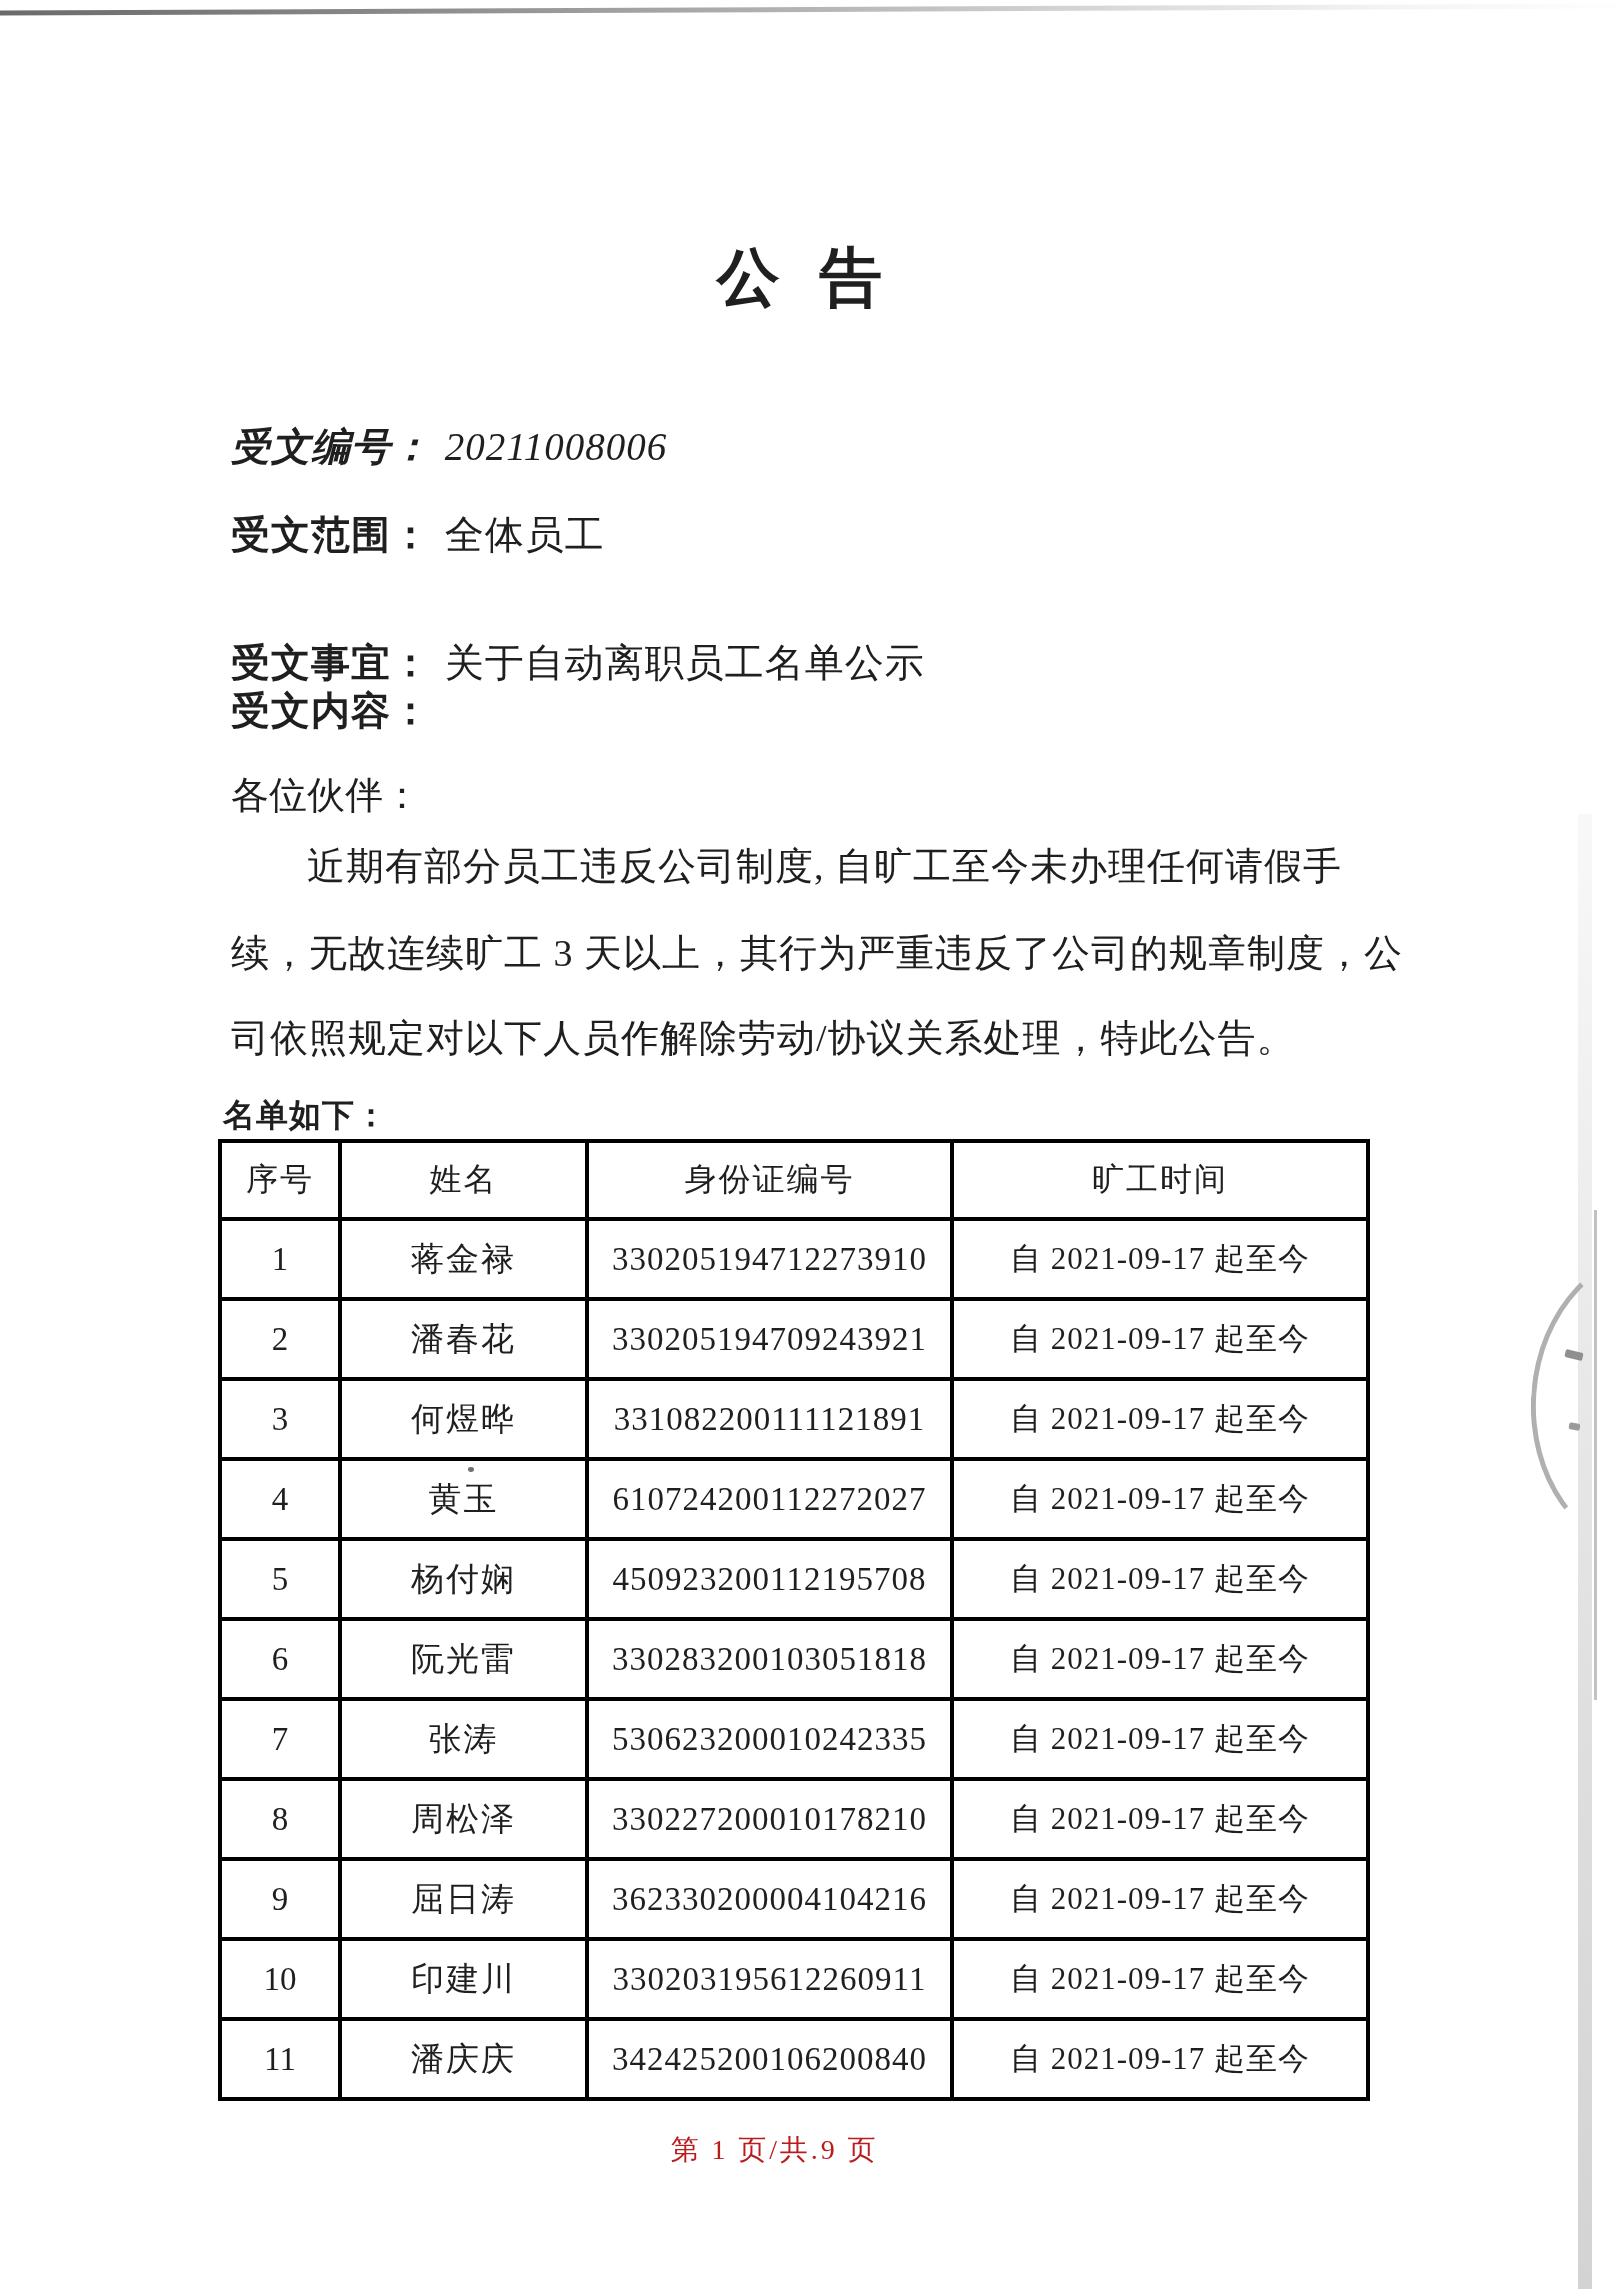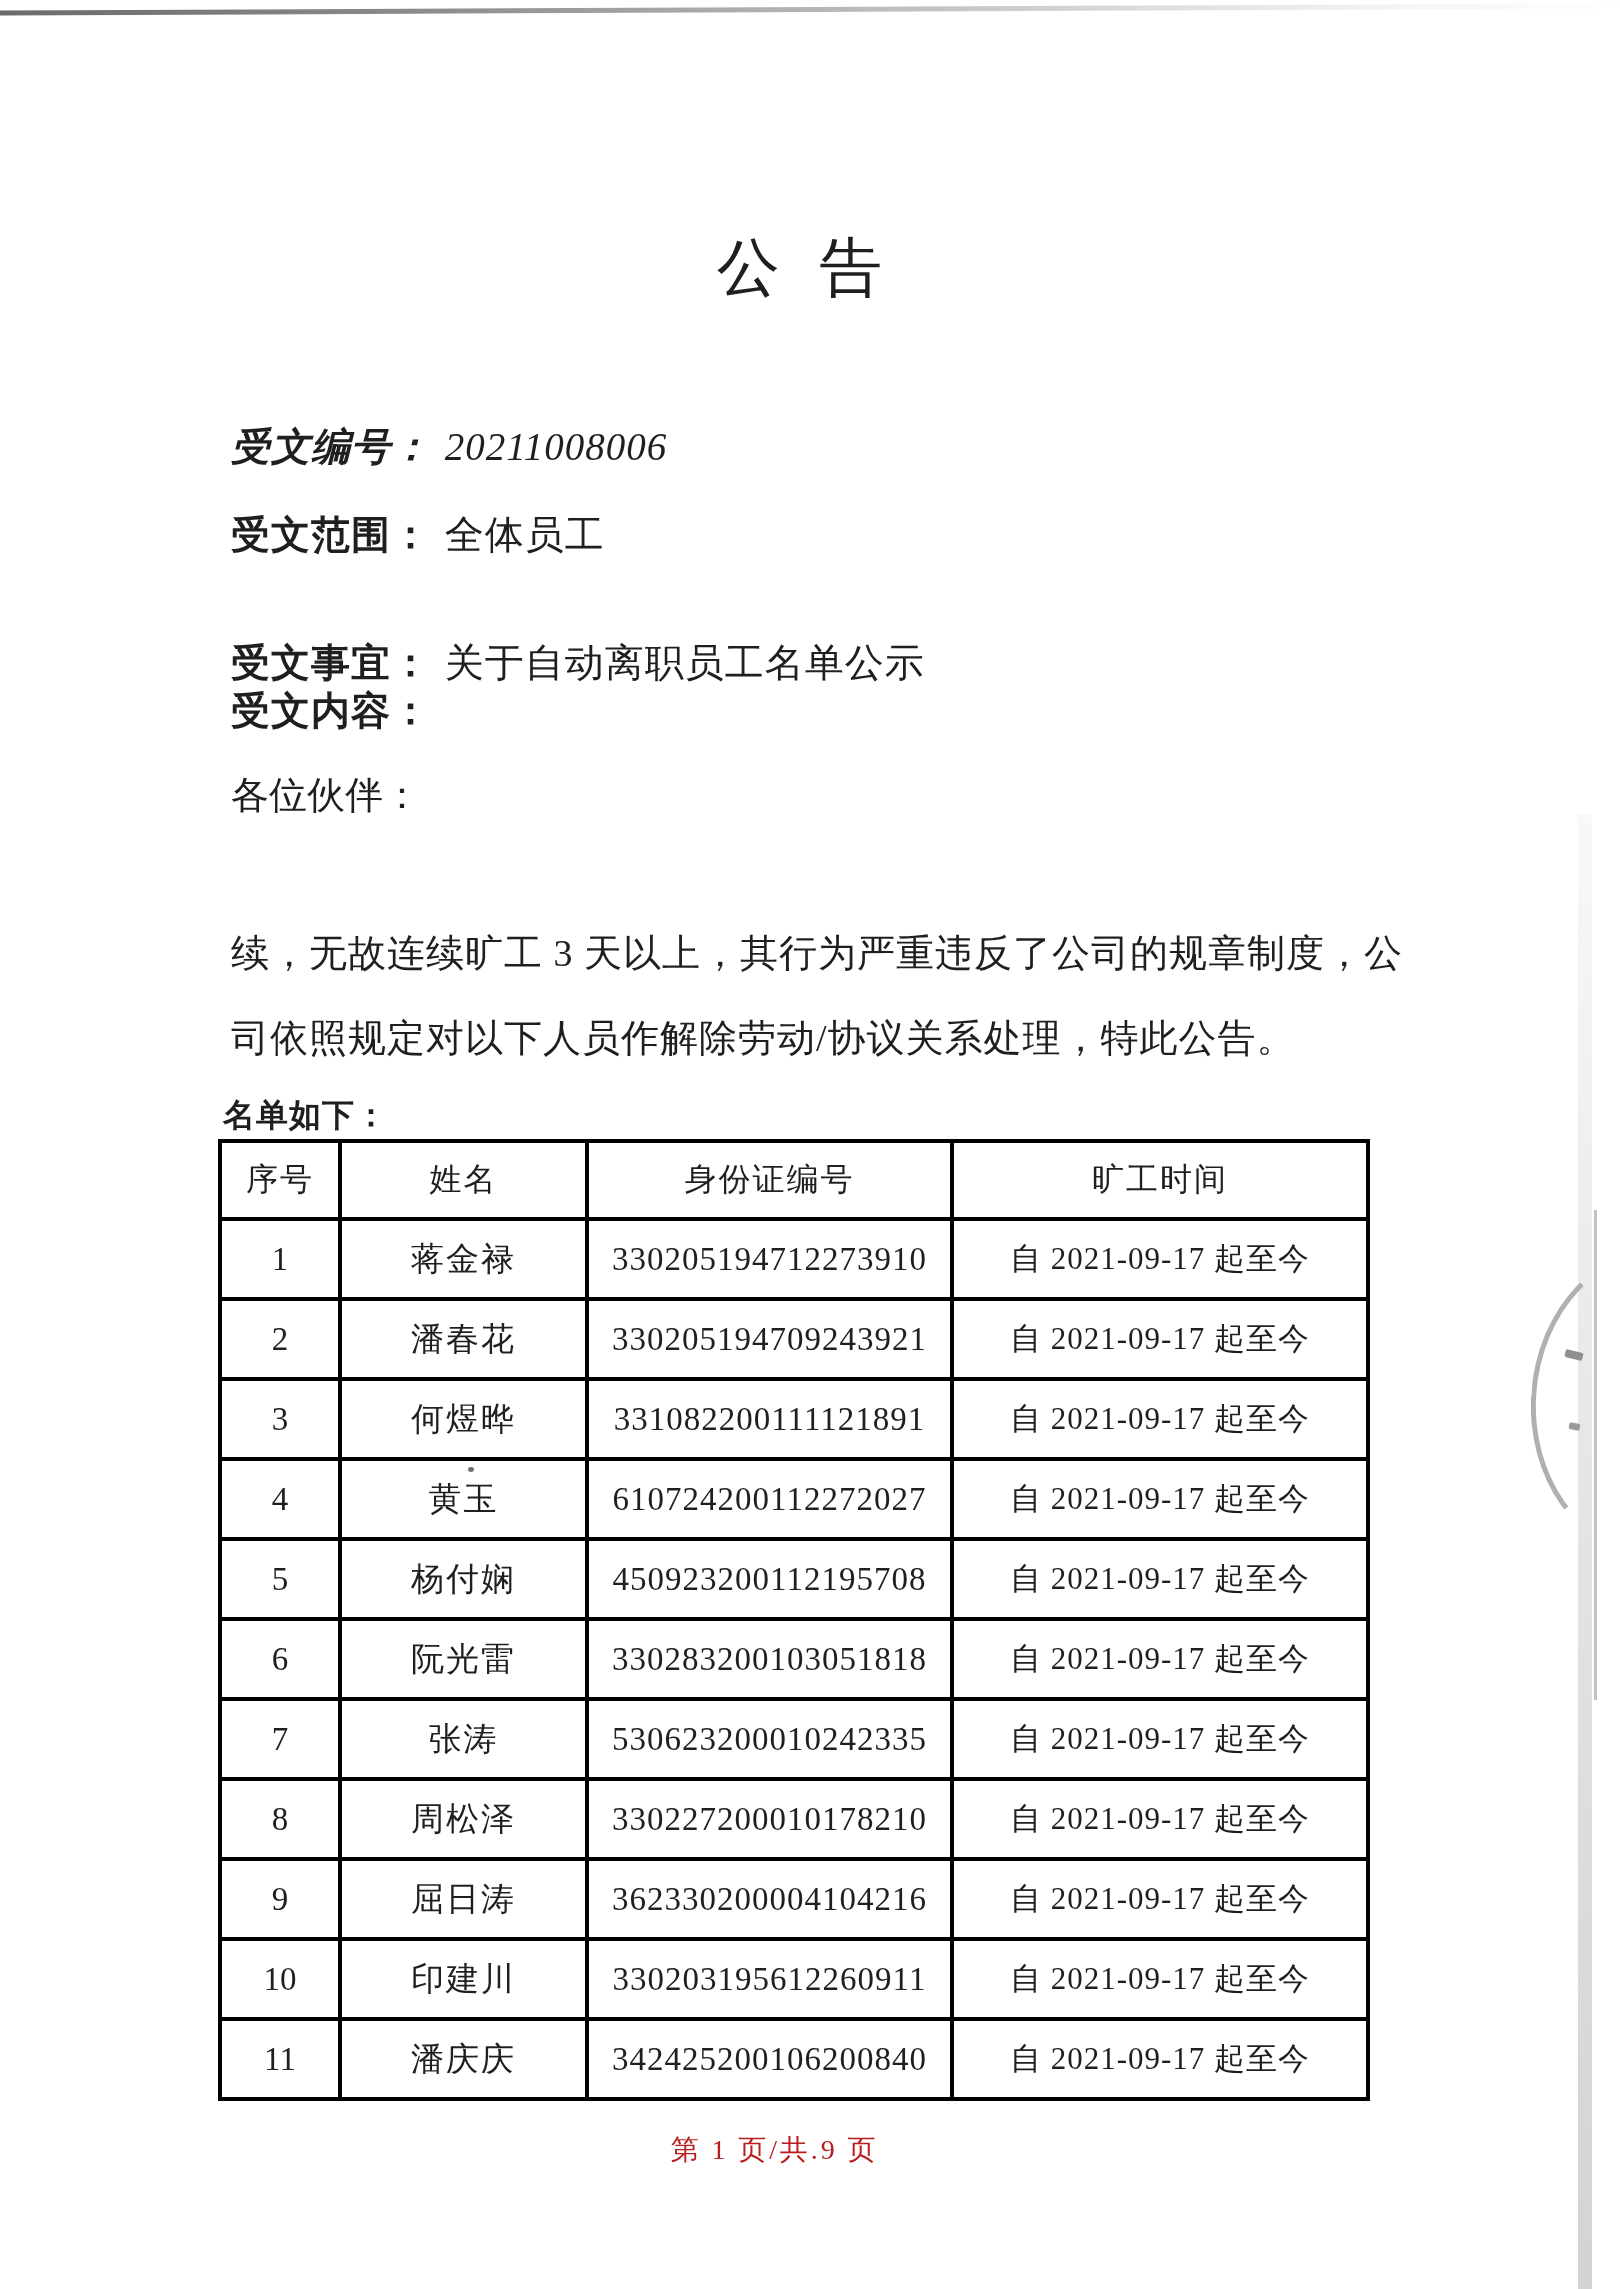--- a/index.html
+++ b/index.html
@@ -32,23 +32,23 @@
     border:5.9px solid transparent;
     border-left-color:#a3a3a3;
     transform:rotate(4deg);
     opacity:0.85;
   }
   .stamp-mark-1{position:absolute;left:1565px;top:1351px;width:17.6px;height:7.8px;background:#8f8f8f;transform:rotate(14deg);border-radius:2px;}
   .stamp-mark-2{position:absolute;left:1569px;top:1423px;width:10.8px;height:6.9px;background:#9a9a9a;transform:rotate(10deg);border-radius:2px;}
   .speck{position:absolute;left:468px;top:1467px;width:5.9px;height:4.9px;background:#6f6f6f;border-radius:50%;}
 
   .doc-title{
-    position:absolute;top:225px;left:0;width:1601px;
+    position:absolute;top:235px;left:0;width:1601px;
     text-align:center;
-    font-size:63px;font-weight:normal;
+    font-size:63px;font-weight:bold;
     word-spacing:19.6px;
     letter-spacing:2px;
   }
   .meta-line{position:absolute;left:231px;font-size:39px;white-space:nowrap;}
   .meta-label{font-weight:bold;letter-spacing:1px;}
   .meta-value{font-weight:normal;margin-left:13.7px;letter-spacing:1px;}
   .meta-1{top:420px;font-style:italic;}
   .meta-2{top:508px;}
   .meta-3{top:596px;margin-top:40px;}
   .meta-4{top:684px;}
@@ -107,20 +107,21 @@
   </div>
   <div class="meta-line meta-3">
     <span class="meta-label">受文事宜：</span><span class="meta-value">关于自动离职员工名单公示</span>
   </div>
   <div class="meta-line meta-4">
     <span class="meta-label">受文内容：</span><span class="meta-value"></span>
   </div>
 
   <div class="salutation">各位伙伴：</div>
 
+  <div class="body-line body-line-1">近期有部分员工违反公司制度, 自旷工至今未办理任何请假手</div>
   <div class="body-line body-line-2">续，无故连续旷工 3 天以上，其行为严重违反了公司的规章制度，公</div>
   <div class="body-line body-line-3">司依照规定对以下人员作解除劳动/协议关系处理，特此公告。</div>
 
   <div class="list-intro">名单如下：</div>
 
   <table class="roster">
     <colgroup>
       <col style="width:120px">
         <col style="width:247px">
         <col style="width:365px">

